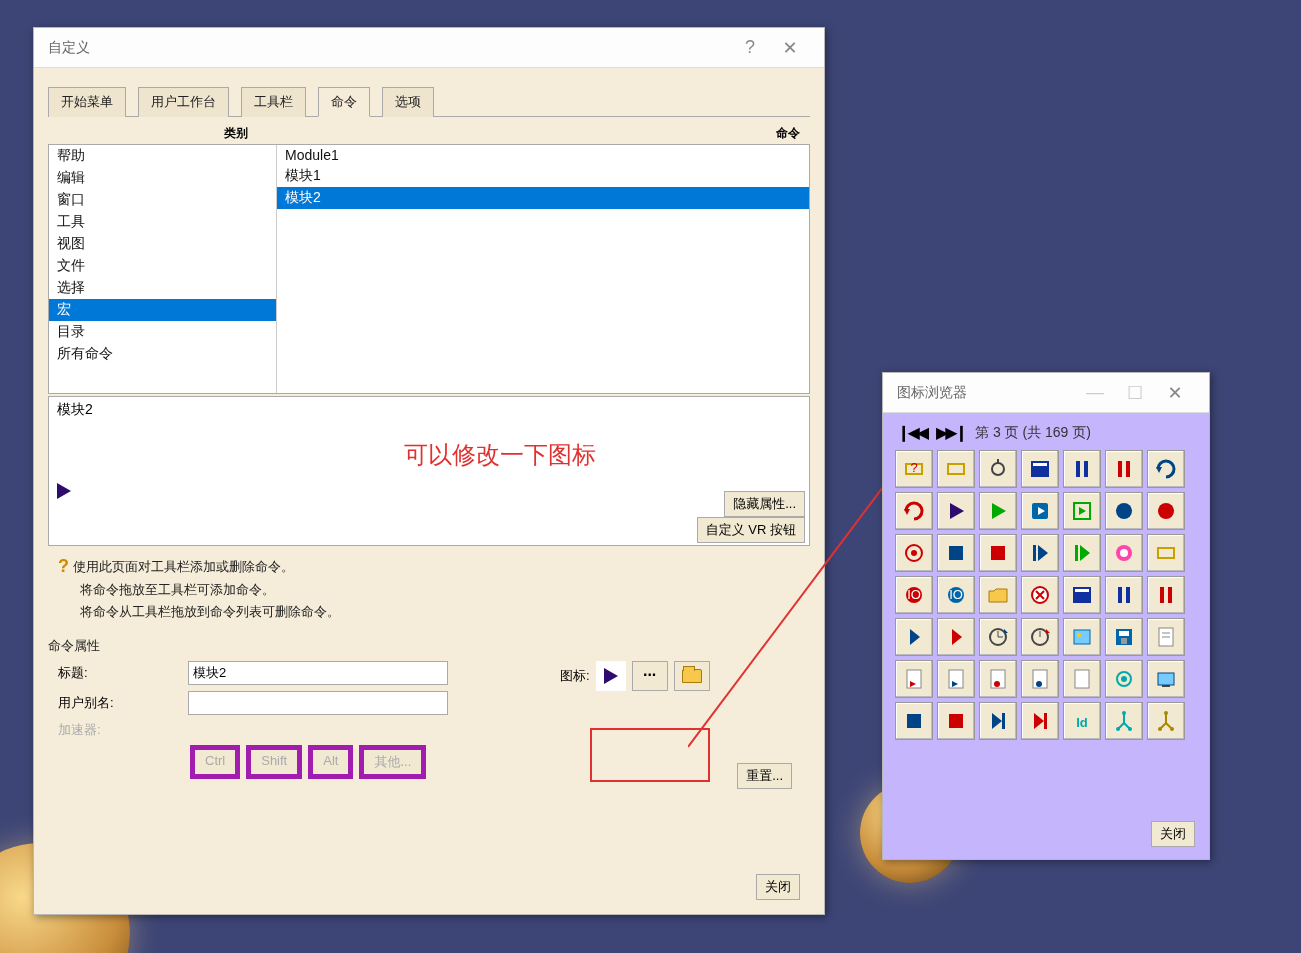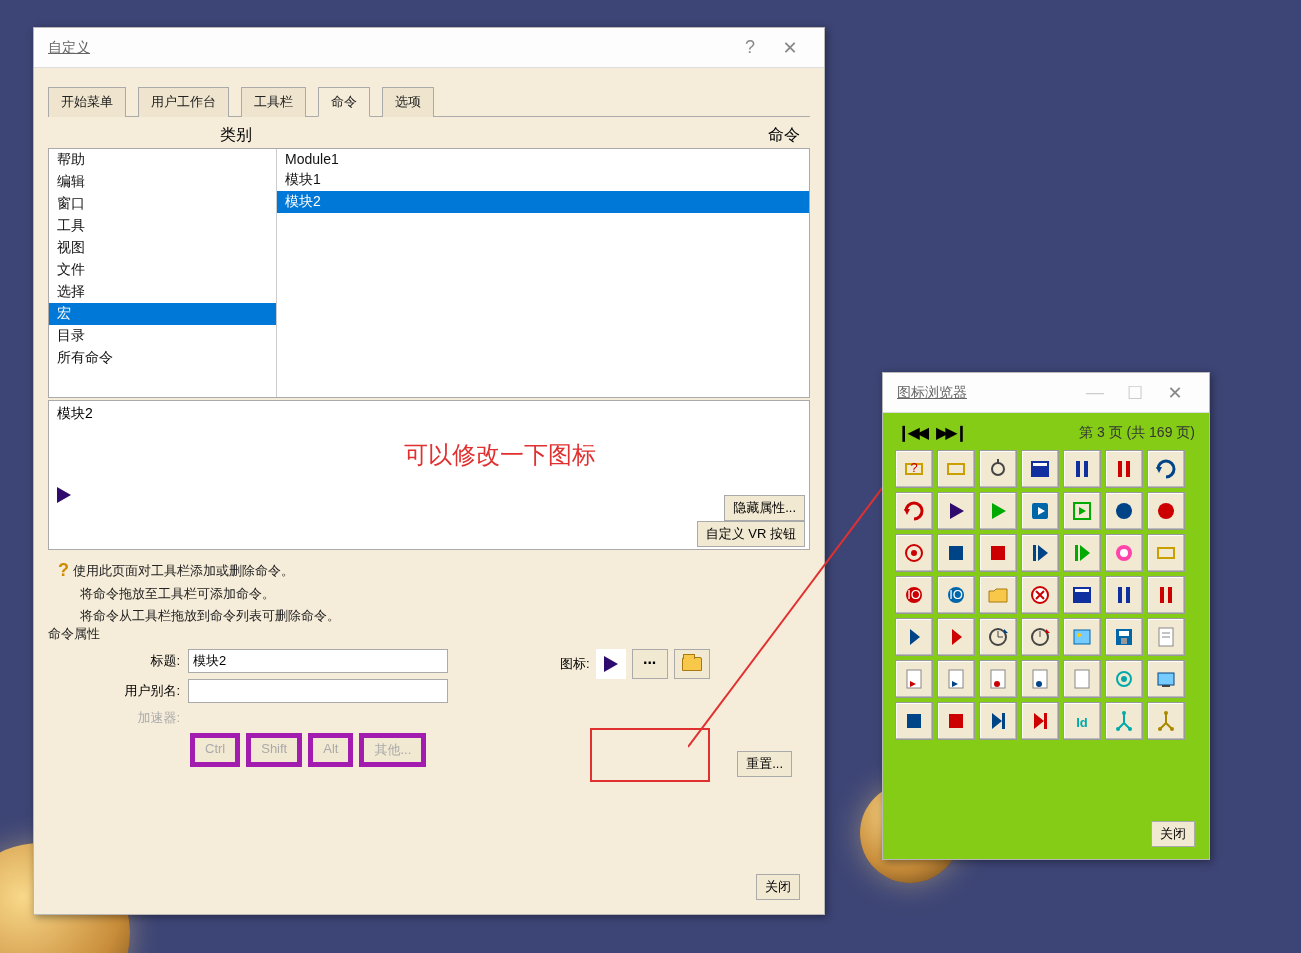--- a/index.html
+++ b/index.html
@@ -1,32 +1,32 @@
 <!DOCTYPE html>
 <html><head>
 <meta charset="utf-8">
 <style>
 * { box-sizing: border-box; margin: 0; padding: 0; font-family: "Microsoft YaHei", "SimSun", sans-serif; font-size: 13px; }
 body { background: #3d4576; width: 1301px; height: 953px; position: relative; overflow: hidden; }
 
 
 .dialog-main { position: absolute; left: 33px; top: 27px; width: 792px; height: 888px; background: #f5ecd9; border: 1px solid #b8b8b8; box-shadow: 2px 2px 8px rgba(0,0,0,0.4); }
 .titlebar { height: 40px; background: #fdfdfd; border-bottom: 1px solid #ddd; display: flex; align-items: center; padding: 0 14px; }
-.titlebar-title { flex: 1; color: #666; font-size: 14px; text-decoration: underline; }
+.titlebar-title { flex: 1; color: #666; font-size: 14px; }
 .titlebar-help, .titlebar-close { width: 40px; text-align: center; color: #888; font-size: 18px; cursor: default; }
 .content { padding: 18px 14px 10px 14px; }
 
 
 .tabs-row { display: flex; border-bottom: 1px solid #aaa; }
 .tab { padding: 5px 12px; border: 1px solid #aaa; border-bottom: none; margin-right: 12px; background: #efe5cf; color: #222; cursor: default; position: relative; top: 1px; }
 .tab.active { background: #f5ecd9; border-bottom: 1px solid #f5ecd9; }
 
 
 .lists-headers { display: flex; margin-top: 6px; }
-.lists-headers > div { flex: 1; text-align: center; font-size: 16px; padding: 2px 0; }
+.lists-headers > div { flex: 1; text-align: center; font-size: 12px; padding: 2px 0; font-weight: bold; }
 .lists-row { display: flex; border: 1px solid #aaa; background: #fff; height: 250px; }
 .list { overflow-y: auto; }
 .list.left { width: 228px; border-right: 1px solid #ccc; }
 .list.right { flex: 1; }
 .list-item { padding: 2px 8px; font-size: 14px; color: #111; cursor: default; white-space: nowrap; }
 .list-item.selected { background: #0078d7; color: #fff; }
 
 
 .preview { border: 1px solid #aaa; background: #fff; height: 150px; padding: 4px 8px; margin-top: 2px; position: relative; }
 .preview-title { font-size: 14px; }
@@ -37,47 +37,47 @@
 .vr-btn { position: absolute; right: 4px; bottom: 2px; }
 
 
 .help-block { margin-top: 10px; padding-left: 10px; }
 .help-line1 { display: flex; align-items: center; gap: 4px; }
 .help-q { color: #d08a00; font-weight: bold; font-size: 18px; }
 .help-text { color: #222; font-size: 13px; }
 .help-sub { color: #222; font-size: 13px; margin-left: 22px; margin-top: 4px; }
 
 
-.cmd-group { margin-top: 8px; position: relative; padding: 16px 10px 10px 10px; }
+.cmd-group { margin-top: 24px; position: relative; padding: 16px 10px 10px 10px; }
 .cmd-group-label { position: absolute; top: -8px; left: 0; font-size: 13px; color: #222; }
 .field-row { display: flex; align-items: center; margin-bottom: 6px; }
-.field-label { width: 130px; text-align: right; padding-right: 8px; font-size: 13px; }
+.field-label { width: 130px; padding-right: 8px; font-size: 13px; }
 .field-label.disabled { color: #aaa; }
 .field-input { width: 260px; height: 24px; border: 1px solid #aaa; background: #fff; padding: 0 4px; font-size: 13px; }
 .mod-buttons { display: flex; gap: 6px; margin-left: 132px; }
 .mod-btn { background: #f2e9d2; border: 5px solid #a21caf; color: #aaa; padding: 3px 10px; font-size: 13px; cursor: default; }
 .icon-section { position: absolute; left: 512px; top: 16px; display: flex; align-items: center; gap: 6px; }
 .icon-preview { width: 30px; height: 30px; background: #fff; display: flex; align-items: center; justify-content: center; }
 .dots-btn { width: 36px; height: 30px; border: 1px solid #aaa; background: #f2e9d2; font-weight: bold; font-size: 16px; text-align: center; cursor: default; }
 .folder-btn { width: 36px; height: 30px; border: 1px solid #aaa; background: #f2e9d2; display: flex; align-items: center; justify-content: center; cursor: default; }
 .folder-icon { width: 20px; height: 14px; background: #f8c84a; border: 1px solid #a87a10; border-radius: 2px 2px 0 0; position: relative; }
 .folder-icon::before { content: ''; position: absolute; top: -4px; left: 0; width: 10px; height: 4px; background: #f8c84a; border: 1px solid #a87a10; border-bottom: none; }
 .reset-btn { position: absolute; right: 18px; top: 118px; }
 .close-main { position: absolute; right: 24px; bottom: 14px; }
 
 
 .anno-text { position: absolute; left: 404px; top: 439px; color: #e03030; font-size: 24px; font-family: "SimSun", serif; }
 .anno-box { position: absolute; border: 2px solid #e03030; pointer-events: none; }
 .anno-line { position: absolute; pointer-events: none; }
 
 
-.dialog-icons { position: absolute; left: 882px; top: 372px; width: 328px; height: 488px; background: #84cc16; border: 1px solid #b8b8b8; box-shadow: 2px 2px 8px rgba(0,0,0,0.4); }
+.dialog-icons { position: absolute; left: 882px; top: 372px; width: 328px; height: 488px; background: #c4b5fd; border: 1px solid #b8b8b8; box-shadow: 2px 2px 8px rgba(0,0,0,0.4); }
 .nav-row { display: flex; align-items: center; padding: 10px 14px 4px 14px; gap: 10px; }
 .nav-btn { font-size: 16px; letter-spacing: -3px; cursor: default; }
-.page-info { flex: 1; text-align: right; font-size: 14px; color: #333; }
+.page-info { flex: 1; text-align: left; font-size: 14px; color: #333; }
 .icon-grid { display: grid; grid-template-columns: repeat(7, 38px); grid-auto-rows: 38px; gap: 4px; padding: 4px 12px; }
 .icon-cell { border: 1px solid #999; background: #f2e9d2; box-shadow: inset -1px -1px 0 #bbb, inset 1px 1px 0 #fff; display: flex; align-items: center; justify-content: center; cursor: default; overflow: hidden; }
 .icon-cell svg { width: 24px; height: 24px; }
 .close-icons { position: absolute; right: 14px; bottom: 12px; }
 
 
 .planet { position: absolute; left: -50px; bottom: -70px; width: 180px; height: 180px; border-radius: 50%; background: radial-gradient(circle at 40% 30%, #f8d88a, #c98d3a 60%, #5a3a12); box-shadow: 0 0 30px rgba(248,216,138,0.4); }
 .planet2 { left: 860px; bottom: 70px; width: 100px; height: 100px; }
 </style>
 </head>

